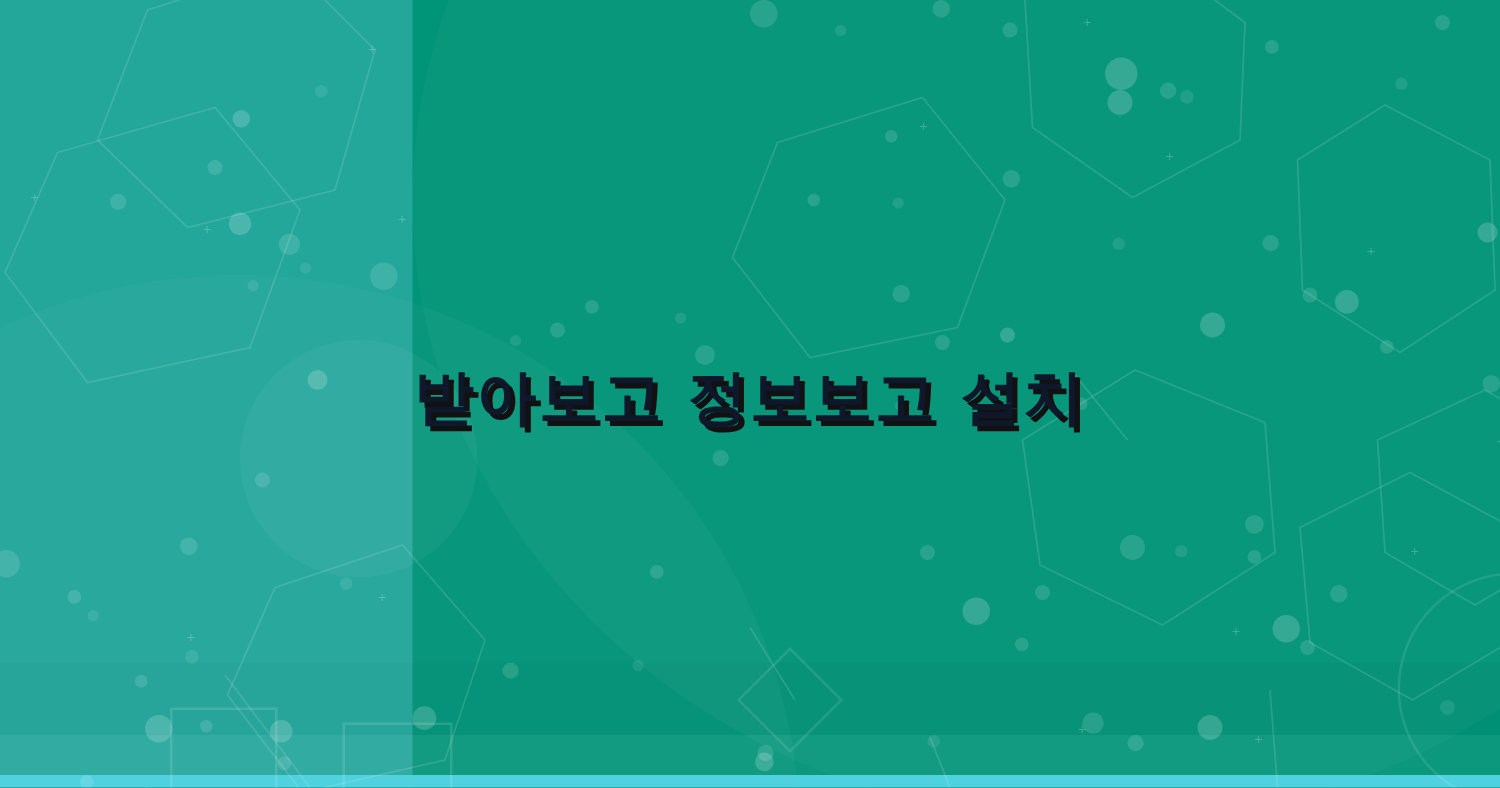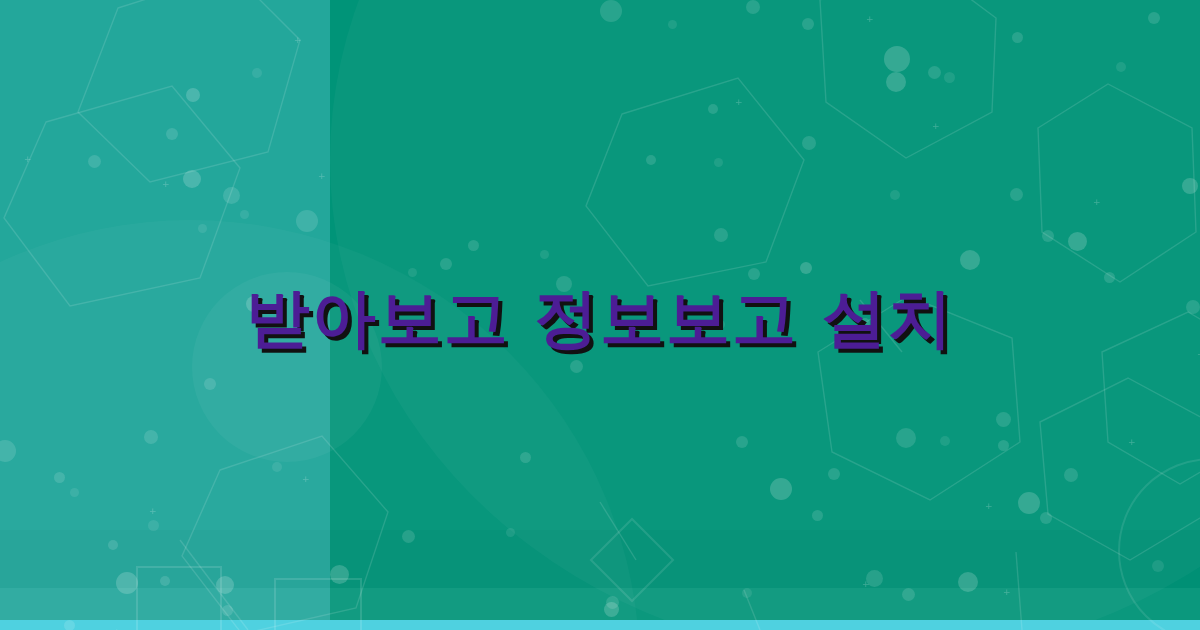--- a/index.html
+++ b/index.html
@@ -115,23 +115,23 @@
     left:0; top:0;
     width:1200px; height:630px;
     display:flex;
     flex-direction:column;
     align-items:center;
     justify-content:center;
     padding-top:8px;
   }
   .headline {
     white-space:nowrap;
-    font-size:64px;
+    font-size:48px;
     font-weight:bold;
-    color:#4c1d95;
+    color:#0f172a;
     letter-spacing:2px;
     line-height:1.08;
     text-shadow:4px 4px 0 #111111;
     text-align:center;
     position:relative;
     z-index:5;
   }
   .subline {
     margin-top:14px;
     white-space:nowrap;

